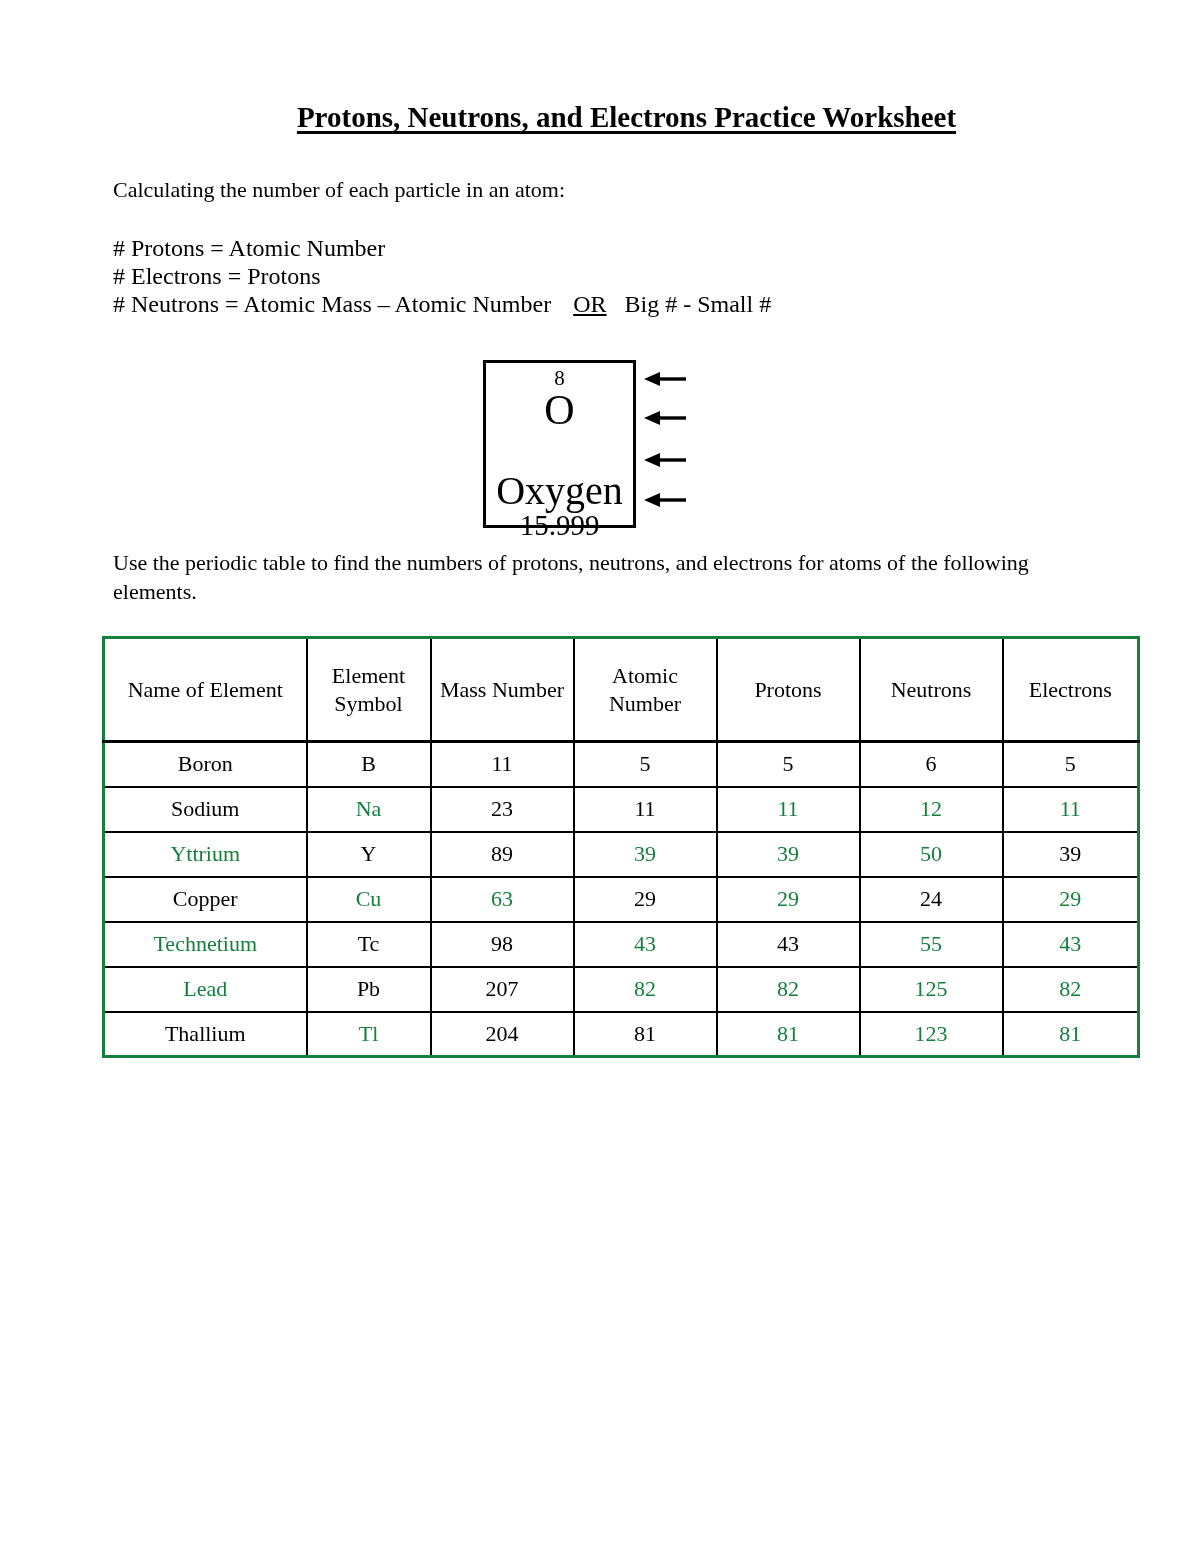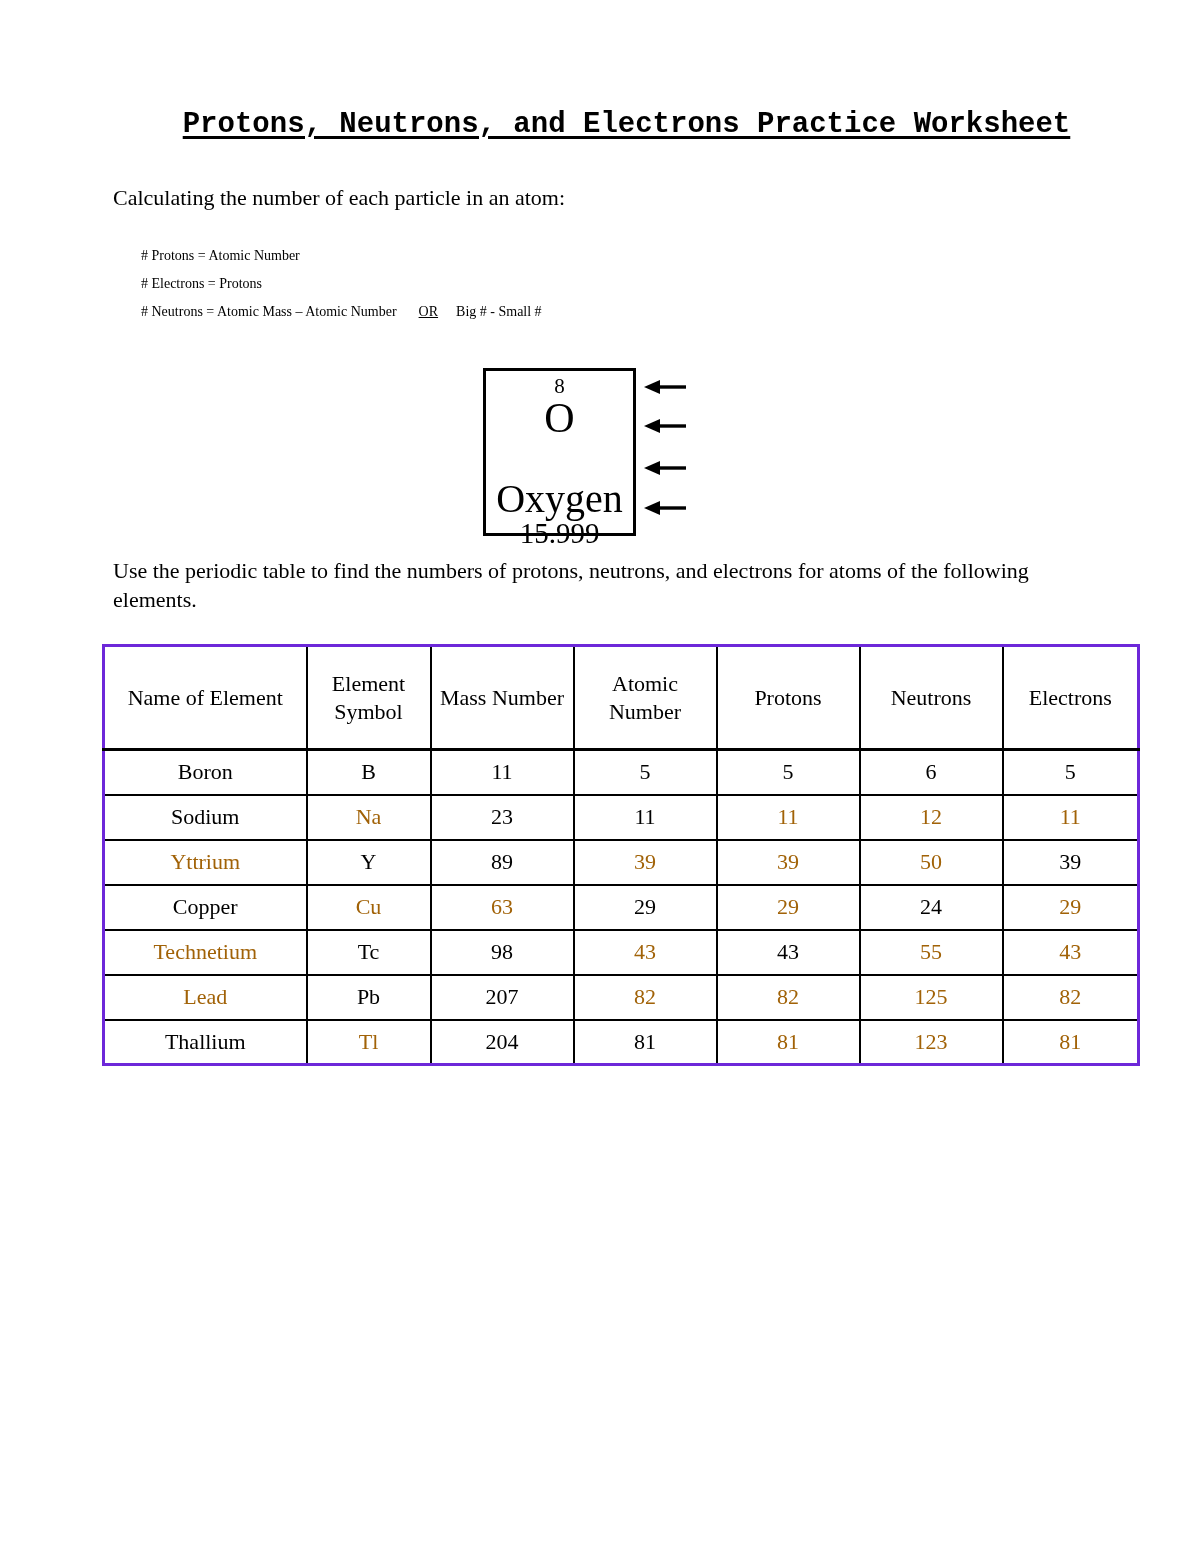--- a/index.html
+++ b/index.html
@@ -20,34 +20,32 @@
     min-height: 1553px;
     padding: 100px 60px 60px 113px;
   }
   .title {
     font-size: 29px;
     font-weight: bold;
     text-align: center;
     text-decoration: underline;
     text-decoration-thickness: 3px;
     text-underline-offset: 4px;
-    margin: 8px 0 0 0;
+    margin: 0 0 0 0;
     line-height: 34px;
-    font-family: Liberation Mono, monospace;
   }
   .intro {
     font-size: 22px;
     line-height: 28px;
     margin: 42px 0 0 0;
   }
   .formulas {
     margin-top: 30px;
-    font-size: 14px;
+    font-size: 24px;
     line-height: 28px;
-    margin-left: 28px;
   }
   .formula-line { white-space: nowrap; }
   .or-label {
     text-decoration: underline;
     margin: 0 18px 0 22px;
   }
   
   .figure {
     position: relative;
     margin-top: 42px;
@@ -84,39 +82,39 @@
   .a4 { top: 132px; }
   
   .instructions {
     font-size: 22px;
     line-height: 29px;
     max-width: 990px;
   }
   
   table.elements {
     border-collapse: collapse;
-    border: 3px solid #6d28d9;
+    border: 3px solid #15803d;
     margin: 30px 0 0 -11px;
     table-layout: fixed;
   }
   table.elements th,
   table.elements td {
     border: 2px solid #000000;
     text-align: center;
     vertical-align: middle;
     font-size: 22px;
     font-weight: normal;
     padding: 0 4px;
     overflow: hidden;
   }
   tr.header-row { height: 104px; }
   tr.header-row th { border-bottom: 3px solid #000000; line-height: 28px; }
   tr.data-row { height: 45px; }
   td[data-red="true"] {
-    color: #a16207;
+    color: #15803d;
     font-weight: bold;
   }
 </style>
 </head>
 <body>
 
 <div class="page">
 
   <h1 class="title">Protons, Neutrons, and Electrons Practice Worksheet</h1>
 

